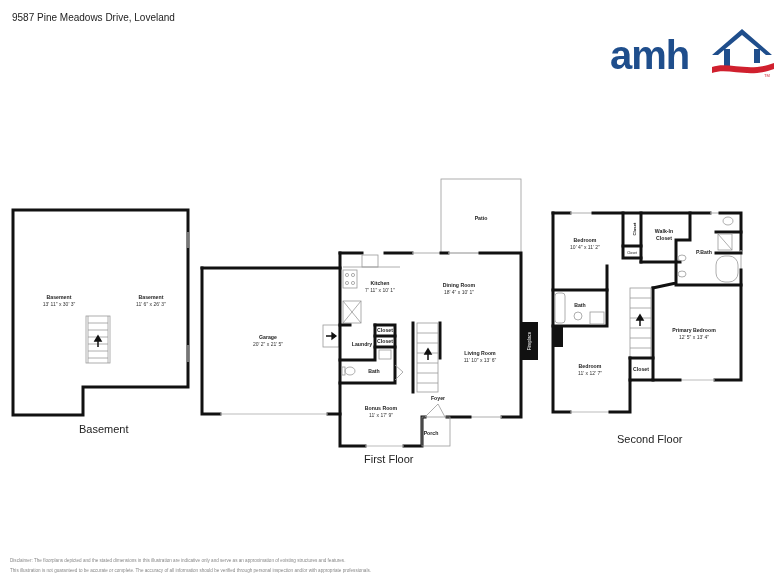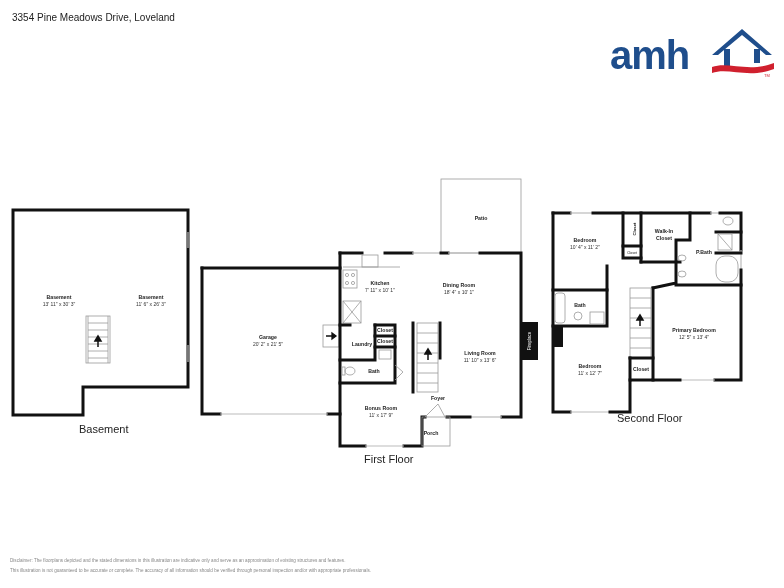--- a/index.html
+++ b/index.html
@@ -11,21 +11,21 @@
   .disclaimer { position: absolute; left: 10px; font-size: 4.6px; color: #888; white-space: nowrap; }
   .room-name { font-family: "Liberation Sans", sans-serif; font-size: 5.2px; font-weight: bold; fill: #222; text-anchor: middle; }
   .room-dim { font-family: "Liberation Sans", sans-serif; font-size: 5px; fill: #333; text-anchor: middle; }
   .wall { stroke: #111; stroke-width: 3; fill: none; stroke-linecap: square; }
   .thin { stroke: #999; stroke-width: 0.8; fill: none; }
   .win { stroke: #bbb; stroke-width: 1.2; fill: none; }
 </style>
 </head>
 <body>
 
-<div class="address">3354 Pine Meadows Drive, Loveland</div>
+<div class="address">9587 Pine Meadows Drive, Loveland</div>
 
 <div class="logo">
   <svg width="168" height="58" viewBox="0 0 168 58">
     <text x="2" y="48" font-family="Liberation Sans, sans-serif" font-weight="bold" font-size="40" fill="#1f4e8c" letter-spacing="-1">amh</text>
     <path d="M104 34 L134 8 L164 34 L158 34 L134 14 L110 34 Z" fill="#1f4e8c"></path>
     <rect x="116" y="28" width="6" height="18" fill="#1f4e8c"></rect>
     <rect x="146" y="28" width="6" height="14" fill="#1f4e8c"></rect>
     <path d="M104 46 C 120 40, 140 52, 166 42 L166 48 C 140 58, 120 46, 104 52 Z" fill="#d0202e"></path>
     <text x="156" y="56" font-family="Liberation Sans, sans-serif" font-size="4" fill="#d0202e">TM</text>
   </svg>
@@ -200,16 +200,16 @@
     <text class="room-name" x="590" y="368">Bedroom</text>
     <text class="room-dim" x="590" y="375">11' x 12' 7"</text>
 
     <text class="room-name" x="694" y="332">Primary Bedroom</text>
     <text class="room-dim" x="694" y="339">12' 5" x 13' 4"</text>
   </g>
 </svg>
 
 <div class="floor-label" style="left:79px; top:423px;">Basement</div>
 <div class="floor-label" style="left:348px; top:453px;padding-left:16px;">First Floor</div>
-<div class="floor-label" style="left:617px; top:412px;text-align:center;">Second Floor</div>
+<div class="floor-label" style="left:617px; top:433px;text-align:center;">Second Floor</div>
 
 <div class="disclaimer" style="top:558px;">Disclaimer: The floorplans depicted and the stated dimensions in this illustration are indicative only and serve as an approximation of existing structures and features.</div>
 <div class="disclaimer" style="top:568px;">This illustration is not guaranteed to be accurate or complete. The accuracy of all information should be verified through personal inspection and/or with appropriate professionals.</div>
 
 </body></html>

